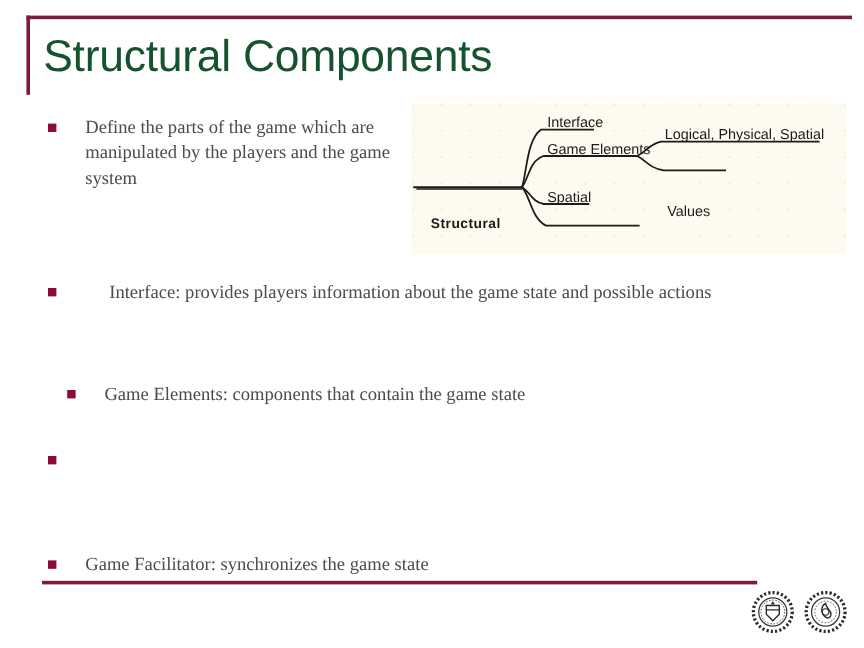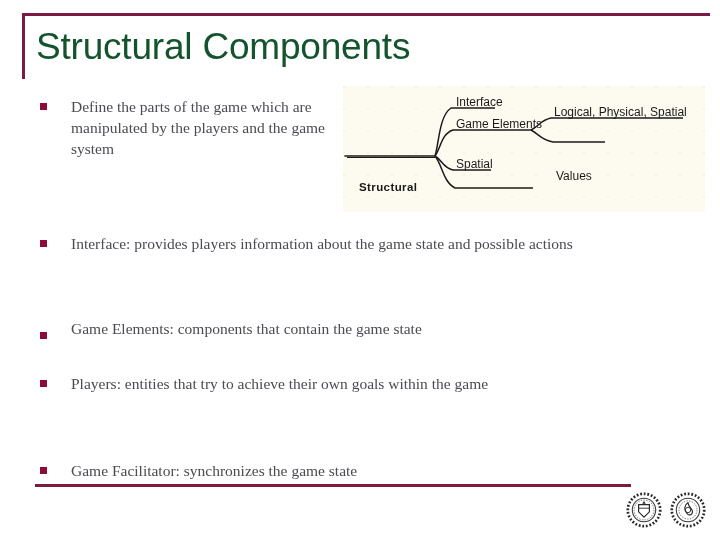--- a/index.html
+++ b/index.html
@@ -74,22 +74,22 @@
     margin-top: 7px;
   }
   .bullet-text {
     margin-left: 24px;
     font-family: "Liberation Serif", serif;
     font-size: 15.5px;
     line-height: 21px;
     color: #4B4B52;
   }
   #bullet-row-0 { top: 0px;   left: 0px; width: 290px; }
-  #bullet-row-1 { top: 137px; left: 0px; width: 625px; }
-  #bullet-row-2 { top: 222px; left: 0px; width: 625px; align-items: flex-end; }
+  #bullet-row-1 { top: 137px; left: 0px; width: 625px; gap: 20px; }
+  #bullet-row-2 { top: 222px; left: 16px; width: 625px; }
   #bullet-row-3 { top: 277px; left: 0px; width: 625px; }
   #bullet-row-4 { top: 332px; left: 0px; width: 625px; margin-top: 32px; }
 
   
   #structural-mindmap {
     position: absolute;
     left: 343px;
     top: 86px;
     width: 362px;
     height: 126px;
@@ -151,21 +151,20 @@
     <span class="bullet-text">Interface: provides players information about the game state and possible actions</span>
   </div>
 
   <div class="bullet-row" id="bullet-row-2">
     <span class="bullet-marker"></span>
     <span class="bullet-text">Game Elements: components that contain the game state</span>
   </div>
 
   <div class="bullet-row" id="bullet-row-3">
     <span class="bullet-marker"></span>
-    <span class="bullet-text">Players: entities that try to achieve their own goals within the game</span>
   </div>
 
   <div class="bullet-row" id="bullet-row-4">
     <span class="bullet-marker"></span>
     <span class="bullet-text">Game Facilitator: synchronizes the game state</span>
   </div>
 
 </div>
 
 <div id="structural-mindmap">

